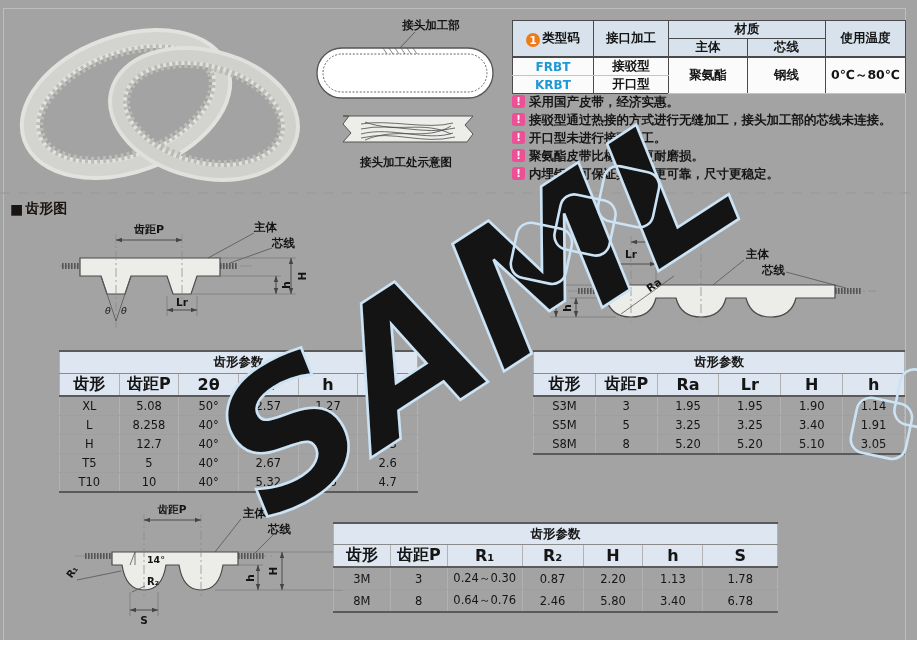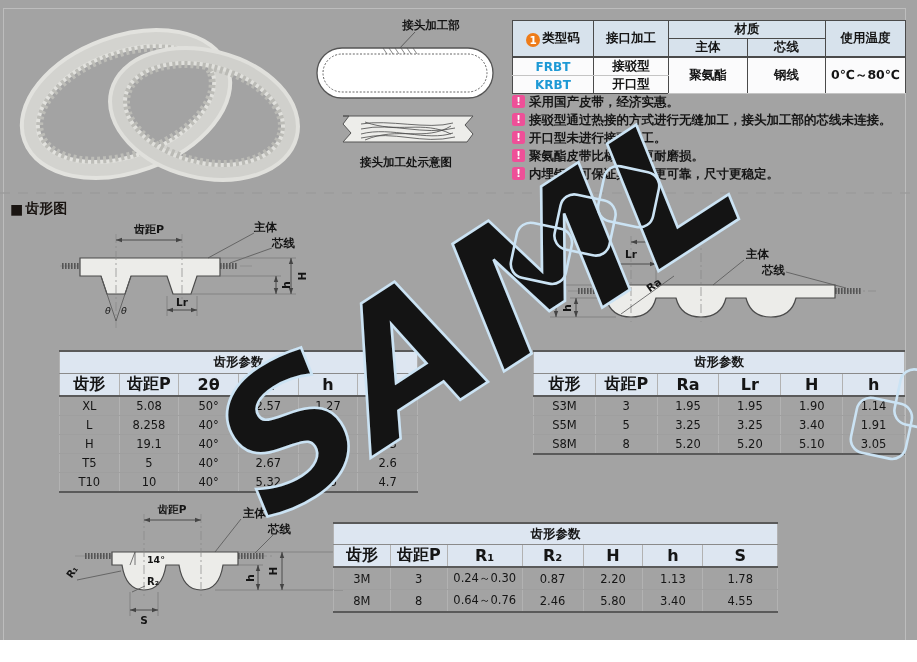--- a/index.html
+++ b/index.html
@@ -290,21 +290,21 @@
       <tr class="t-row">
         <td>L</td>
             <td>8.258</td>
             <td>40°</td>
             <td>4.65</td>
             <td>1.9</td>
             <td>3.7</td>
       </tr>
       <tr class="t-row">
         <td>H</td>
-            <td>19.1</td>
+            <td>12.7</td>
             <td>40°</td>
             <td>6.12</td>
             <td>2.29</td>
             <td>4.3</td>
       </tr>
       <tr class="t-row">
         <td>T5</td>
             <td>5</td>
             <td>40°</td>
             <td>2.67</td>
@@ -451,21 +451,21 @@
             <td>1.13</td>
             <td>1.78</td>
       </tr>
       <tr class="t-row last">
         <td>8M</td>
             <td>8</td>
             <td>0.64～0.76</td>
             <td>2.46</td>
             <td>5.80</td>
             <td>3.40</td>
-            <td>4.55</td>
+            <td>6.78</td>
       </tr>
     </tbody>
       </table>
   </div>
 
   <svg class="abs wm" style="left:0;top:0;z-index:40;" width="917" height="662" viewBox="0 0 917 662">
     <g transform="rotate(-33 300 480)">
       <text x="250" y="500" font-size="185" font-style="italic" font-weight="bold" fill="none" stroke="#cbe3f4" stroke-width="2.6">SAML</text>
     </g>
     <g stroke="#cbe3f4" fill="none" stroke-width="2.6" transform="translate(585,225) rotate(-33)">

